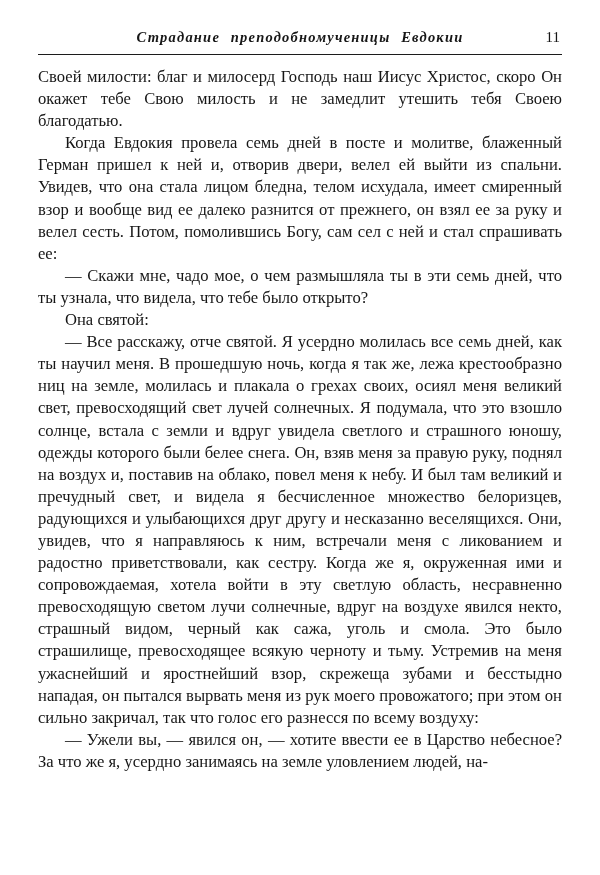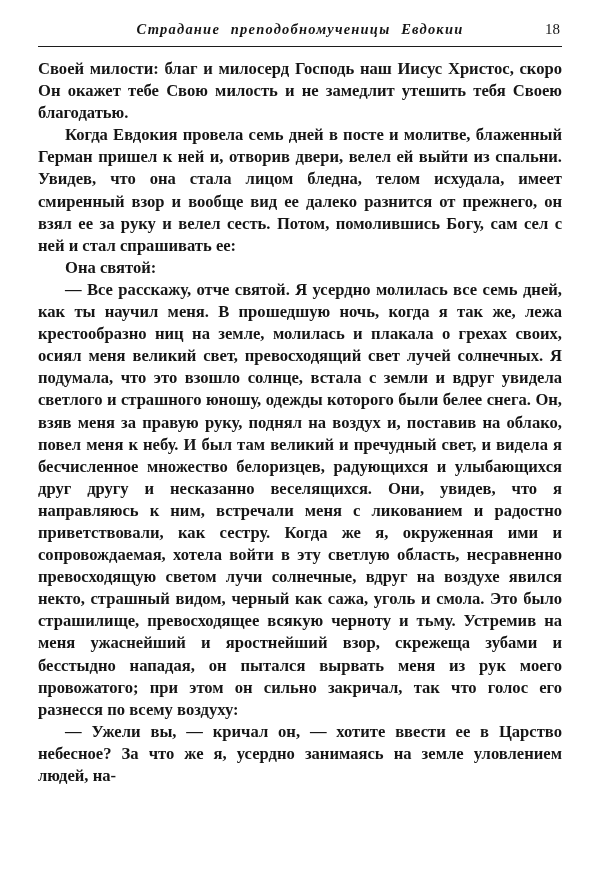--- a/index.html
+++ b/index.html
@@ -6,21 +6,21 @@
     margin: 0;
     padding: 0;
     background: #ffffff;
   }
   .page {
     position: relative;
     width: 600px;
     height: 875px;
     box-sizing: border-box;
     background: #ffffff;
-    padding: 20px 38px 0 38px;
+    padding: 28px 38px 0 38px;
     font-family: "Liberation Serif", "DejaVu Serif", serif;
     color: #161616;
     overflow: hidden;
   }
   .running-header {
     position: relative;
     height: 22px;
     text-align: center;
     margin-bottom: 4px;
   }
@@ -47,39 +47,39 @@
     margin: 0 0 11px 0;
   }
   .body-text {
     font-size: 16.6px;
     line-height: 22.1px;
     text-align: justify;
   }
   .para {
     margin: 0;
     padding: 0;
-    font-weight: bold;
   }
   .para.indent {
     text-indent: 27px;
   }
 </style>
 </head>
 <body>
 
 <div class="page">
 
   <header class="running-header">
     <span class="running-title">Страдание преподобномученицы Евдокии</span>
-    <span class="page-number">18</span>
+    <span class="page-number">11</span>
   </header>
 
   <hr class="header-rule">
 
   <main class="body-text">
     <p class="para">Своей милости: благ и милосерд Господь наш Иисус Христос, скоро Он окажет тебе Свою милость и не замедлит утешить тебя Своею благодатью.</p>
     <p class="para indent">Когда Евдокия провела семь дней в посте и молитве, блаженный Герман пришел к ней и, отворив двери, велел ей выйти из спальни. Увидев, что она стала лицом бледна, телом исхудала, имеет смиренный взор и вообще вид ее далеко разнится от прежнего, он взял ее за руку и велел сесть. Потом, помолившись Богу, сам сел с ней и стал спрашивать ее:</p>
+    <p class="para indent">— Скажи мне, чадо мое, о чем размышляла ты в эти семь дней, что ты узнала, что видела, что тебе было открыто?</p>
     <p class="para indent">Она святой:</p>
     <p class="para indent">— Все расскажу, отче святой. Я усердно молилась все семь дней, как ты научил меня. В прошедшую ночь, когда я так же, лежа крестообразно ниц на земле, молилась и плакала о грехах своих, осиял меня великий свет, превосходящий свет лучей солнечных. Я подумала, что это взошло солнце, встала с земли и вдруг увидела светлого и страшного юношу, одежды которого были белее снега. Он, взяв меня за правую руку, поднял на воздух и, поставив на облако, повел меня к небу. И был там великий и пречудный свет, и видела я бесчисленное множество белоризцев, радующихся и улыбающихся друг другу и несказанно веселящихся. Они, увидев, что я направляюсь к ним, встречали меня с ликованием и радостно приветствовали, как сестру. Когда же я, окруженная ими и сопровождаемая, хотела войти в эту светлую область, несравненно превосходящую светом лучи солнечные, вдруг на воздухе явился некто, страшный видом, черный как сажа, уголь и смола. Это было страшилище, превосходящее всякую черноту и тьму. Устремив на меня ужаснейший и яростнейший взор, скрежеща зубами и бесстыдно нападая, он пытался вырвать меня из рук моего провожатого; при этом он сильно закричал, так что голос его разнесся по всему воздуху:</p>
-    <p class="para indent">— Ужели вы, — кричал он, — хотите ввести ее в Царство небесное? За что же я, усердно занимаясь на земле уловлением людей, на-</p>
+    <p class="para indent">— Ужели вы, — явился он, — хотите ввести ее в Царство небесное? За что же я, усердно занимаясь на земле уловлением людей, на-</p>
   </main>
 
 </div>
 
 </body></html>

